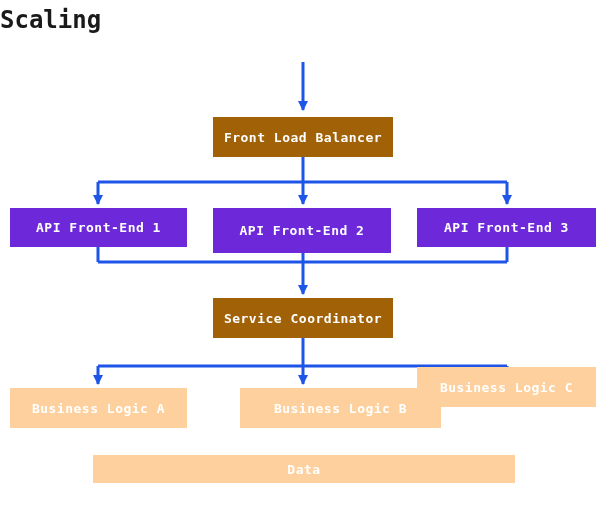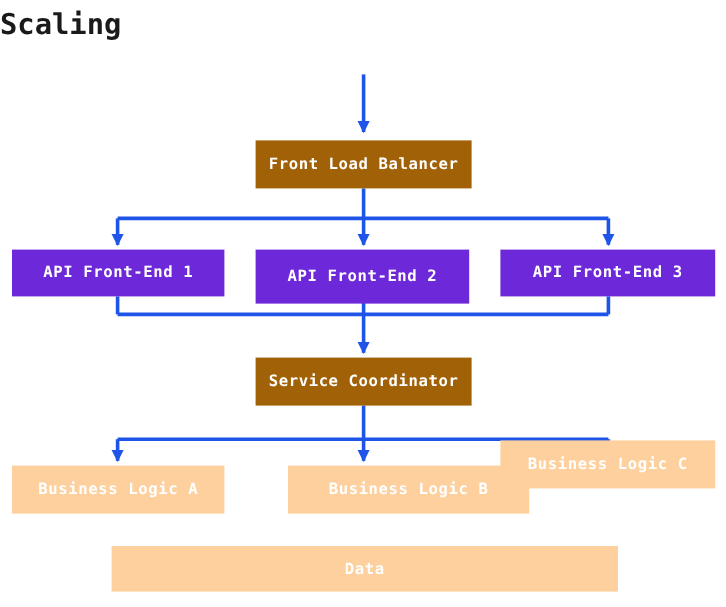--- a/index.html
+++ b/index.html
@@ -26,21 +26,21 @@
 
   
   #node-flb  { left: 213px; top: 117px; width: 180px; height: 40px; }
   #node-api1 { left:  10px; top: 208px; width: 177px; height: 39px; }
   #node-api2 { left: 213px; top: 208px; width: 178px; height: 45px; }
   #node-api3 { left: 417px; top: 208px; width: 179px; height: 39px; }
   #node-sc   { left: 213px; top: 298px; width: 180px; height: 40px; }
   #node-bla  { left:  10px; top: 388px; width: 177px; height: 40px; }
   #node-blb  { left: 213px; top: 388px; width: 201px; height: 40px; margin-left: 27px; }
   #node-blc  { left: 417px; top: 367px; width: 179px; height: 40px; }
-  #node-data { left:  93px; top: 455px; width: 422px; height: 38px; }
+  #node-data { left:  93px; top: 455px; width: 422px; height: 28px; }
 </style>
 </head>
 <body>
 
 <div id="canvas">
 
   <svg class="edges-svg" viewBox="0 0 605 506" xmlns="http://www.w3.org/2000/svg">
     <defs>
       <marker id="arrowhead" viewBox="0 0 10 10" refX="9" refY="5" markerWidth="3.4" markerHeight="3.4" orient="auto">
         <path d="M0,0 L10,5 L0,10 z" fill="#1e55e8"></path>

